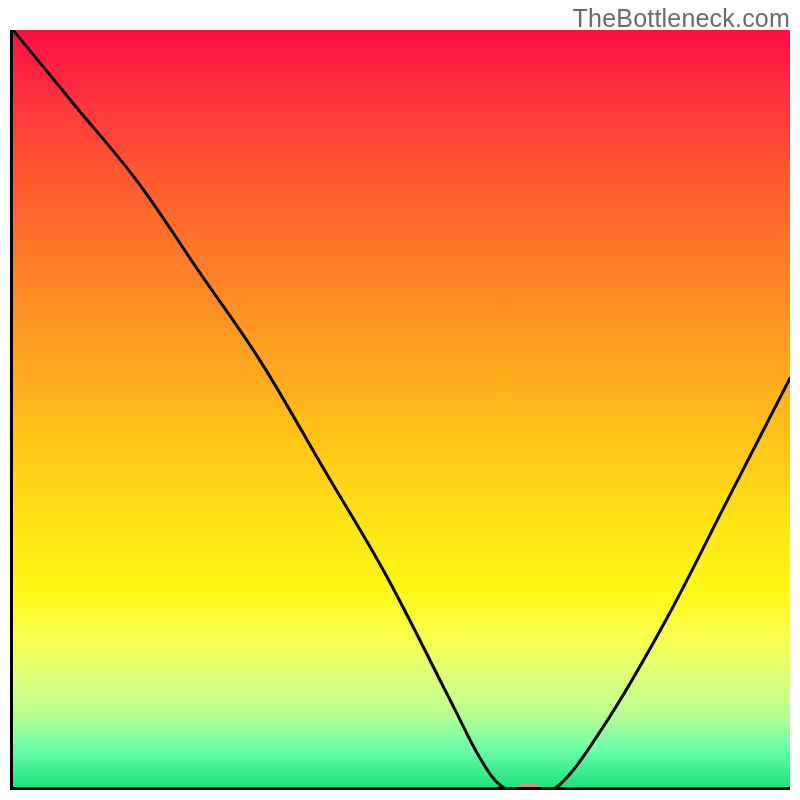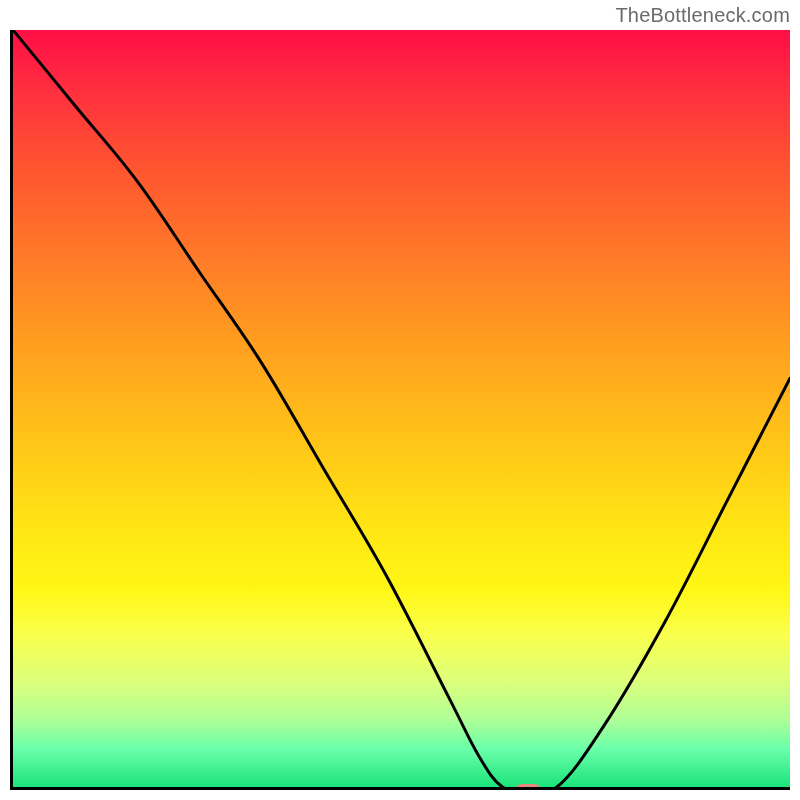--- a/index.html
+++ b/index.html
@@ -12,21 +12,21 @@
   }
   .container {
     position: relative;
     width: 800px;
     height: 800px;
   }
   .watermark {
     position: absolute;
     top: 4px;
     right: 10px;
-    font-size: 20px;
+    font-size: 25px;
     font-weight: 500;
     color: #6a6a6a;
     letter-spacing: 0.2px;
   }
   .plot-frame {
     position: absolute;
     left: 10px;
     top: 30px;
     width: 780px;
     height: 760px;

